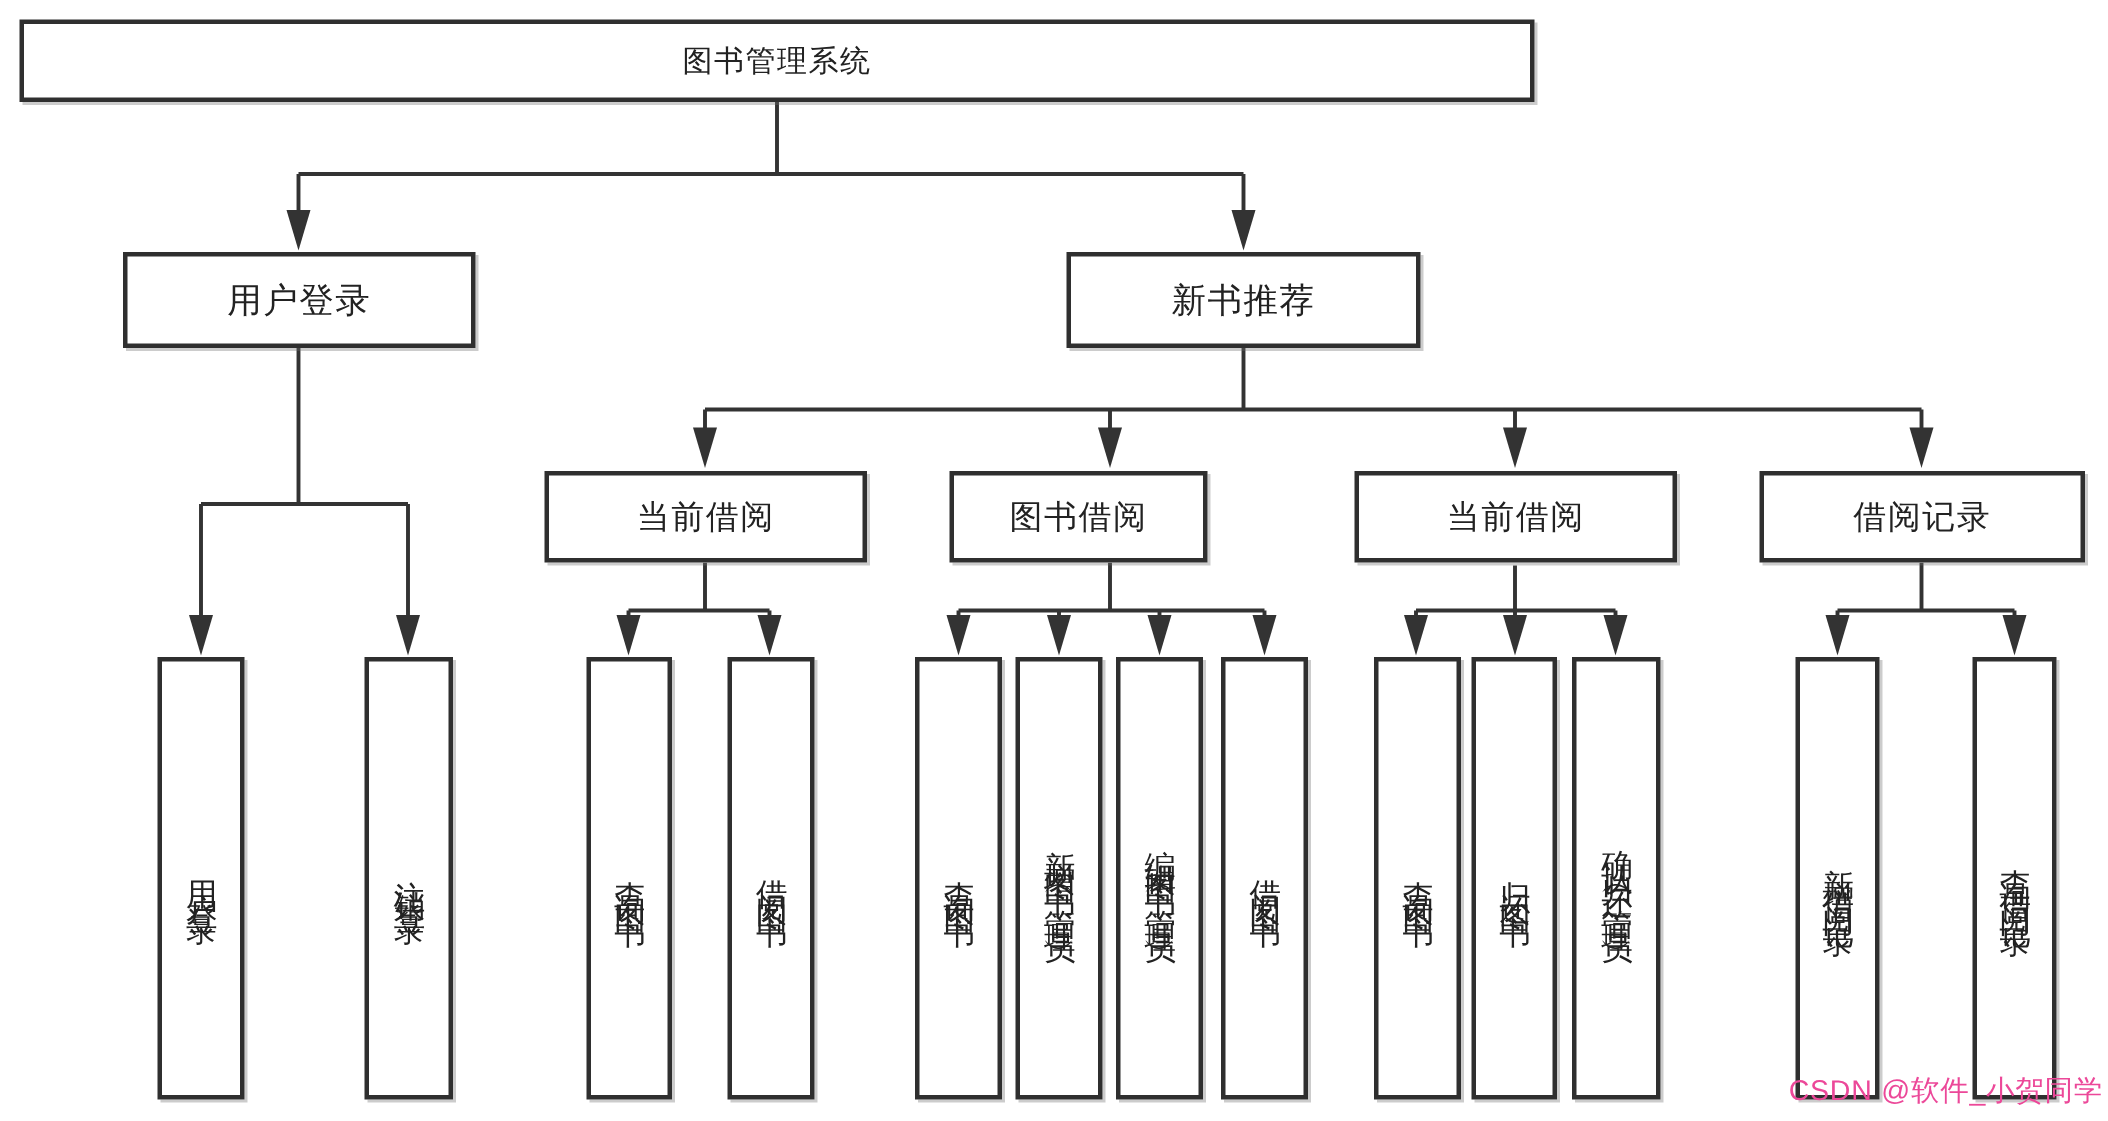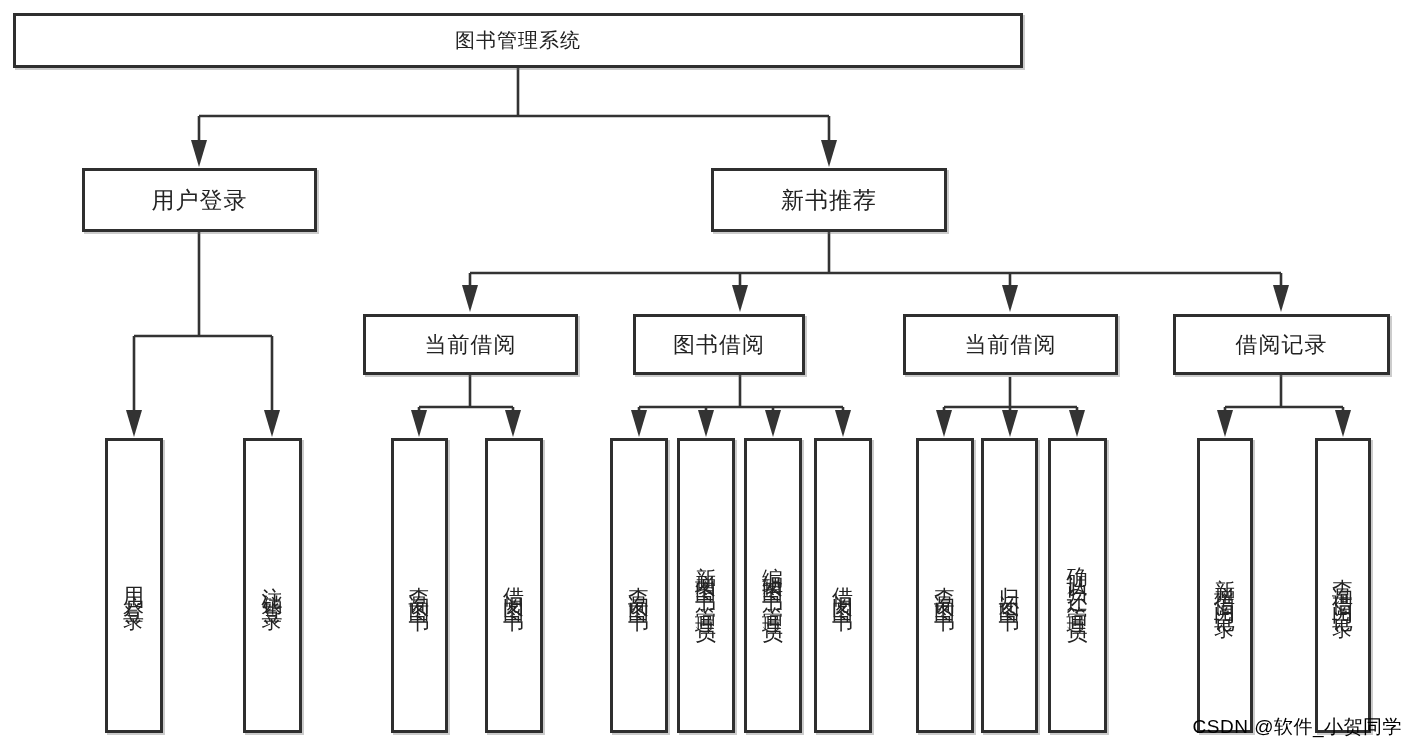--- a/index.html
+++ b/index.html
@@ -41,21 +41,21 @@
     font-size: 21px;
     line-height: 1;
     letter-spacing: 8px;
     white-space: nowrap;
   }
   .watermark {
     position: absolute;
     right: 3px;
     top: 714px;
     font-size: 19px;
-    color: #000000;
+    color: #ec4899;
     letter-spacing: 0.5px;
     z-index: 5;
     margin-left: 44px;
   }
 </style>
 </head>
 <body>
 
 <div class="canvas">
 

